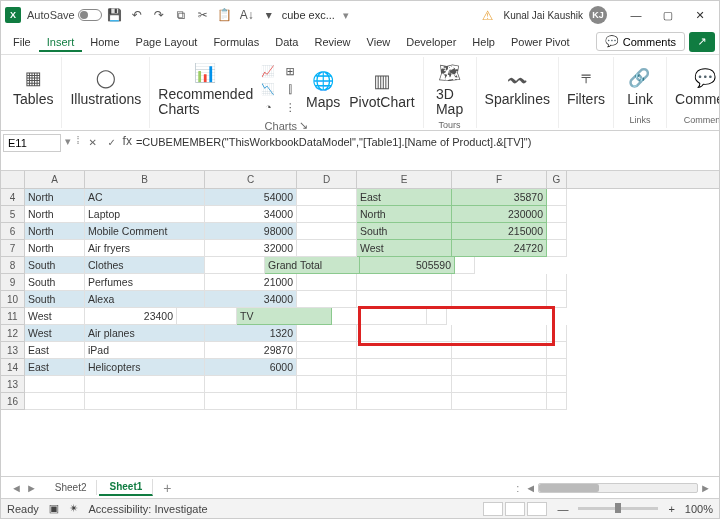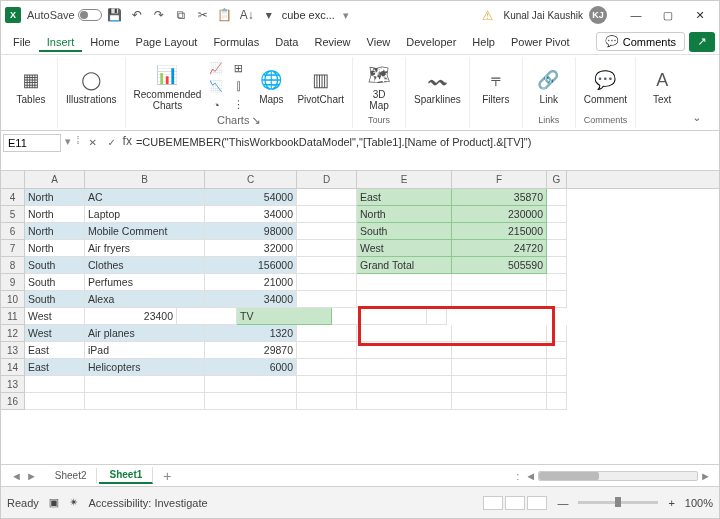--- a/index.html
+++ b/index.html
@@ -23,21 +23,21 @@
 .menu-spacer{flex:1}
 .comments-btn{border:1px solid #ccc;border-radius:3px;padding:2px 8px;font-size:11px;display:flex;align-items:center;gap:4px;cursor:pointer}
 .share-btn{background:#107c41;color:#fff;width:26px;height:20px;border-radius:3px;display:flex;align-items:center;justify-content:center;margin-left:4px;cursor:pointer}
 .ribbon{height:76px;background:#fff;display:flex;align-items:stretch;padding:2px 4px;border-bottom:1px solid #d0d0d0}
 .ribbon-group{display:flex;flex-direction:column;align-items:center;justify-content:space-between;padding:2px 6px;border-right:1px solid #eee}
 .ribbon-group:last-child{border-right:none}
 .rg-content{display:flex;align-items:center;gap:4px;flex:1}
 .rg-label{font-size:9px;color:#666;height:12px;display:flex;align-items:center;gap:2px}
 .big-btn{display:flex;flex-direction:column;align-items:center;justify-content:center;gap:2px;cursor:pointer;padding:2px;min-width:40px}
 .big-icon{width:24px;height:24px;display:flex;align-items:center;justify-content:center;font-size:18px;color:#555}
-.big-label{font-size:10px;color:#333;text-align:center;line-height:1.1}
+.big-label{font-size:14px;color:#333;text-align:left;line-height:1.1}
 .small-col{display:flex;flex-direction:column;gap:2px}
 .small-btn{width:18px;height:16px;display:flex;align-items:center;justify-content:center;cursor:pointer;color:#555}
 .collapse-btn{width:18px;align-self:flex-end;padding:4px;color:#666;cursor:pointer}
 .namebox-row{height:40px;background:#fff;display:flex;align-items:flex-start;border-bottom:1px solid #d0d0d0;padding-top:2px}
 .namebox{width:58px;height:18px;border:1px solid #ccc;padding:1px 4px;font-size:11px;background:#fff;margin:1px 2px}
 .fx-area{display:flex;align-items:flex-start;flex:1;gap:3px;padding:1px 2px}
 .fx-btn{width:16px;height:16px;display:flex;align-items:center;justify-content:center;color:#666;cursor:pointer;font-size:10px}
 .fx-label{font-size:12px;color:#555}
 .formula-text{flex:1;font-size:11px;color:#333;line-height:1.3;padding:1px}
 .grid-area{flex:1;background:#fff;overflow:hidden;display:flex;flex-direction:column}
@@ -55,21 +55,21 @@
 .red-box{position:absolute;border:3px solid #d22;pointer-events:none}
 .sheet-tabs{height:22px;background:#fff;border-top:1px solid #d0d0d0;display:flex;align-items:center;padding:0 4px;gap:2px}
 .tab-nav{display:flex;gap:4px;color:#888;padding:0 6px}
 .tab-nav span{cursor:pointer}
 .sheet-tab{padding:2px 10px;font-size:10px;color:#555;cursor:pointer;border-right:1px solid #ddd}
 .sheet-tab.active{background:#fff;border-bottom:2px solid #107c41;color:#107c41;font-weight:700}
 .add-tab{padding:0 8px;color:#888;cursor:pointer;font-size:14px}
 .h-scroll{flex:1;display:flex;align-items:center;justify-content:flex-end;padding-right:4px}
 .scroll-track{width:160px;height:10px;background:#eee;border:1px solid #ccc;position:relative;border-radius:2px}
 .scroll-thumb{position:absolute;left:0;width:60px;height:8px;background:#bbb;border-radius:2px}
-.status-bar{height:32px;background:#f3f3f3;border-top:1px solid #d0d0d0;display:flex;align-items:center;padding:0 6px;font-size:10px;color:#444;gap:10px}
+.status-bar{height:20px;background:#f3f3f3;border-top:1px solid #d0d0d0;display:flex;align-items:center;padding:0 6px;font-size:10px;color:#444;gap:10px}
 .status-spacer{flex:1}
 .view-btns{display:flex;gap:2px}
 .vbtn{width:20px;height:14px;border:1px solid #ccc;background:#fff;cursor:pointer}
 .zoom-slider{width:80px;height:3px;background:#ccc;position:relative}
 .zoom-slider::after{content:"";position:absolute;width:6px;height:10px;background:#888;left:50%;top:-4px;transform:translateX(-50%)}
 </style>
 </head>
 <body>
 
 <div class="titlebar">
@@ -288,21 +288,20 @@
         <div class="cell wC num">32000</div>
         <div class="cell wD"></div>
         <div class="cell wE green">West</div>
         <div class="cell wF num green">24720</div>
         <div class="cell wG"></div>
       </div>
       <div class="row">
         <div class="row-h">8</div>
         <div class="cell wA blue">South</div>
         <div class="cell wB blue">Clothes</div>
-        <div class="cell wC num blue">156000</div>
         <div class="cell wD"></div>
         <div class="cell wE green">Grand Total</div>
         <div class="cell wF num green">505590</div>
         <div class="cell wG"></div>
       </div>
       <div class="row">
         <div class="row-h">9</div>
         <div class="cell wA">South</div>
         <div class="cell wB">Perfumes</div>
         <div class="cell wC num">21000</div>

